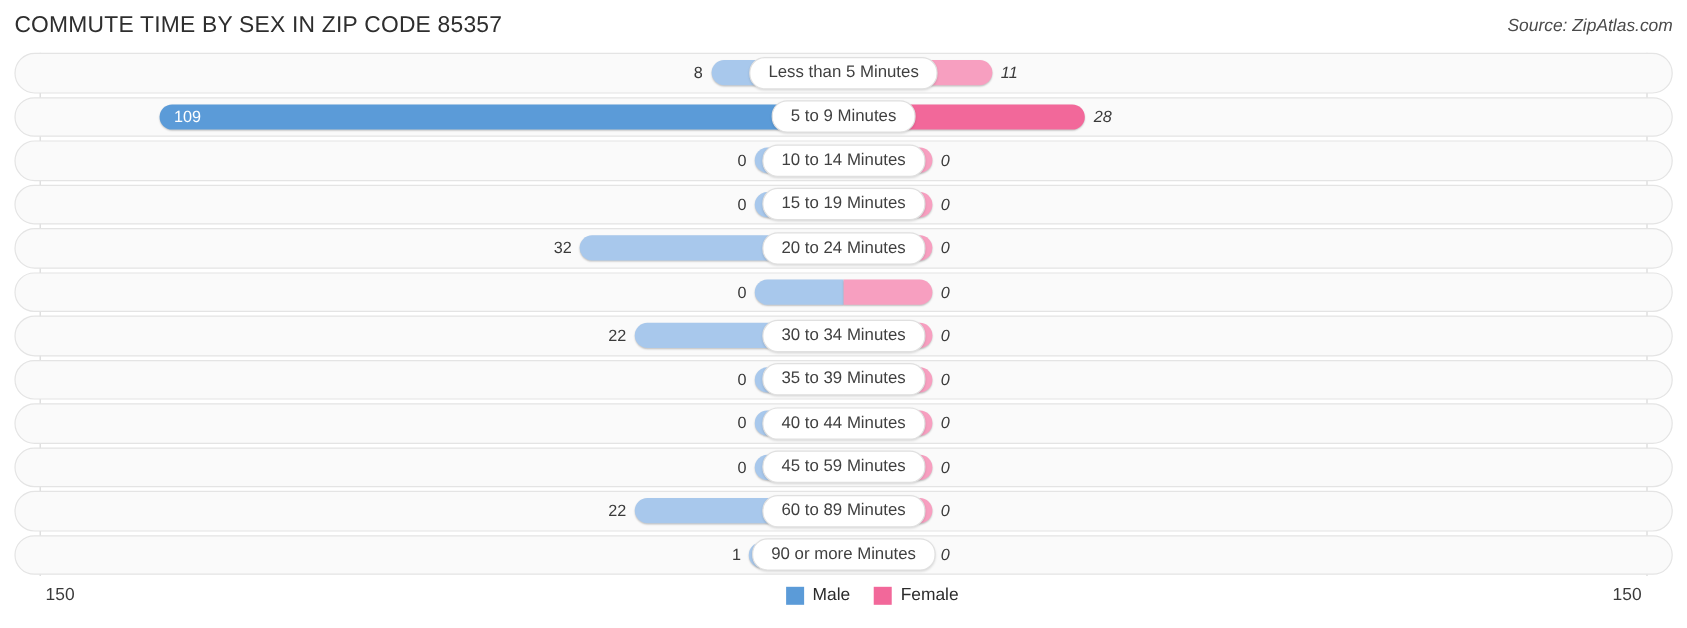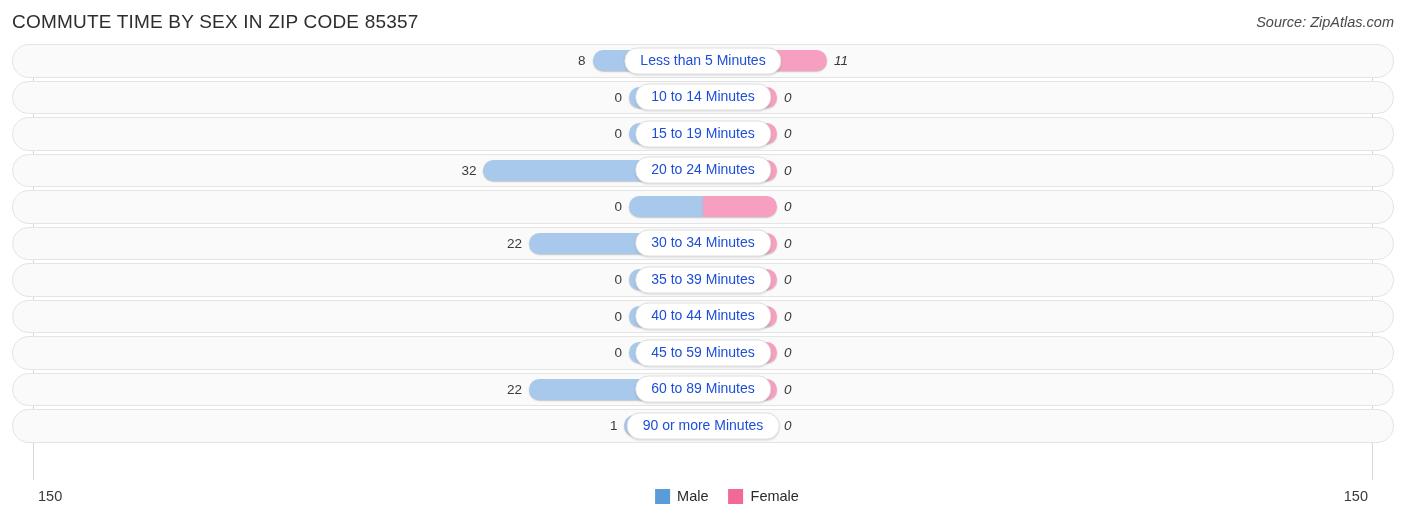--- a/index.html
+++ b/index.html
@@ -128,21 +128,21 @@
     left: 50%;
     top: 50%;
     transform: translate(-50%, -50%);
     background: #ffffff;
     border: 1px solid #e0e0e0;
     border-radius: 13px;
     height: 25px;
     line-height: 23px;
     padding: 0 15px;
     font-size: 14px;
-    color: #1d4ed8;
+    color: #404040;
     white-space: nowrap;
     z-index: 5;
     box-shadow: 0 1px 2px rgba(0,0,0,0.13);
   }
 
   
   .footer {
     position: relative;
     height: 38px;
     margin: 4px 12px;
@@ -198,20 +198,34 @@
         <div class="bar-wrap">
           <div class="side side-left">
             <span class="value value-left">8</span>
             <div class="bar bar-male" style="width: 110.4px; background: rgb(168, 200, 236);"></div>
           </div>
           <div class="side side-right">
             <div class="bar bar-female" style="width: 124.05px; background: rgb(247, 159, 192);"></div>
             <span class="value value-right">11</span>
           </div>
           <div class="cat-pill">Less than 5 Minutes</div>
+        </div>
+      </div>
+      <div class="row">
+        <div class="bar-wrap">
+          <div class="side side-left">
+            <div class="bar bar-male" style="width: 569.95px; background: rgb(91, 155, 216);">
+              <span class="bar-inner-value">109</span>
+            </div>
+          </div>
+          <div class="side side-right">
+            <div class="bar bar-female" style="width: 201.4px; background: rgb(242, 104, 154);"></div>
+            <span class="value value-right">28</span>
+          </div>
+          <div class="cat-pill">5 to 9 Minutes</div>
         </div>
       </div>
       <div class="row">
         <div class="bar-wrap">
           <div class="side side-left">
             <span class="value value-left">0</span>
             <div class="bar bar-male" style="width: 74px; background: rgb(168, 200, 236);"></div>
           </div>
           <div class="side side-right">
             <div class="bar bar-female" style="width: 74px; background: rgb(247, 159, 192);"></div>

